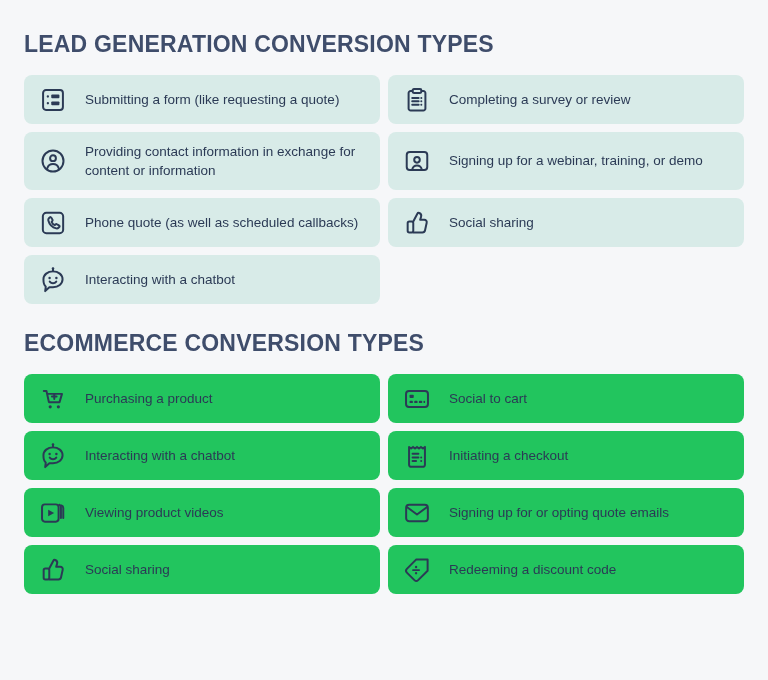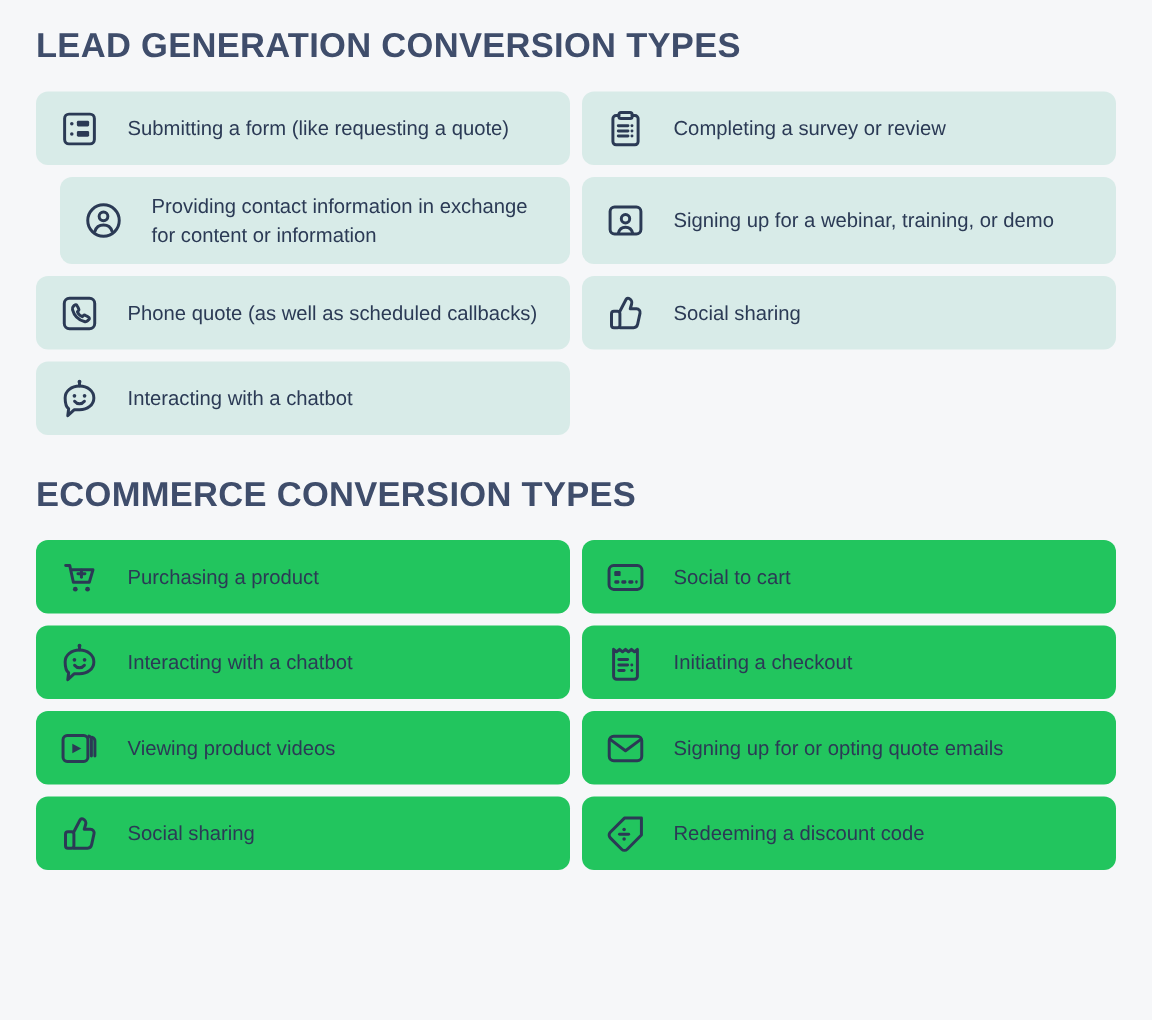--- a/index.html
+++ b/index.html
@@ -22,39 +22,39 @@
     position: relative;
   }
   .section-title {
     font-size: 23px;
     font-weight: 700;
     letter-spacing: 0.2px;
     color: #3f4d6b;
     text-transform: uppercase;
     margin: 0;
   }
-  .section-title.first { padding-top: 17px; }
+  .section-title.first { padding-top: 31px; }
   .section-title.second { padding-top: 26px; }
 
   .grid {
     display: grid;
     grid-template-columns: 1fr 1fr;
     column-gap: 8px;
     row-gap: 8px;
     margin-top: 17px;
   }
   .card {
     display: flex;
     align-items: center;
     border-radius: 8px;
     min-height: 49px;
     box-sizing: border-box;
     padding: 8px 14px 8px 14px;
   }
-  .card.tall { min-height: 58px; margin-left: 16px; }
+  .card.tall { min-height: 58px; }
   .card.teal { background: #d8ebe8; }
   .card.blue { background: #22c55e; }
   .card.empty { background: transparent; }
 
   .icon {
     width: 30px;
     height: 30px;
     flex: 0 0 30px;
     margin-right: 17px;
     display: flex;

